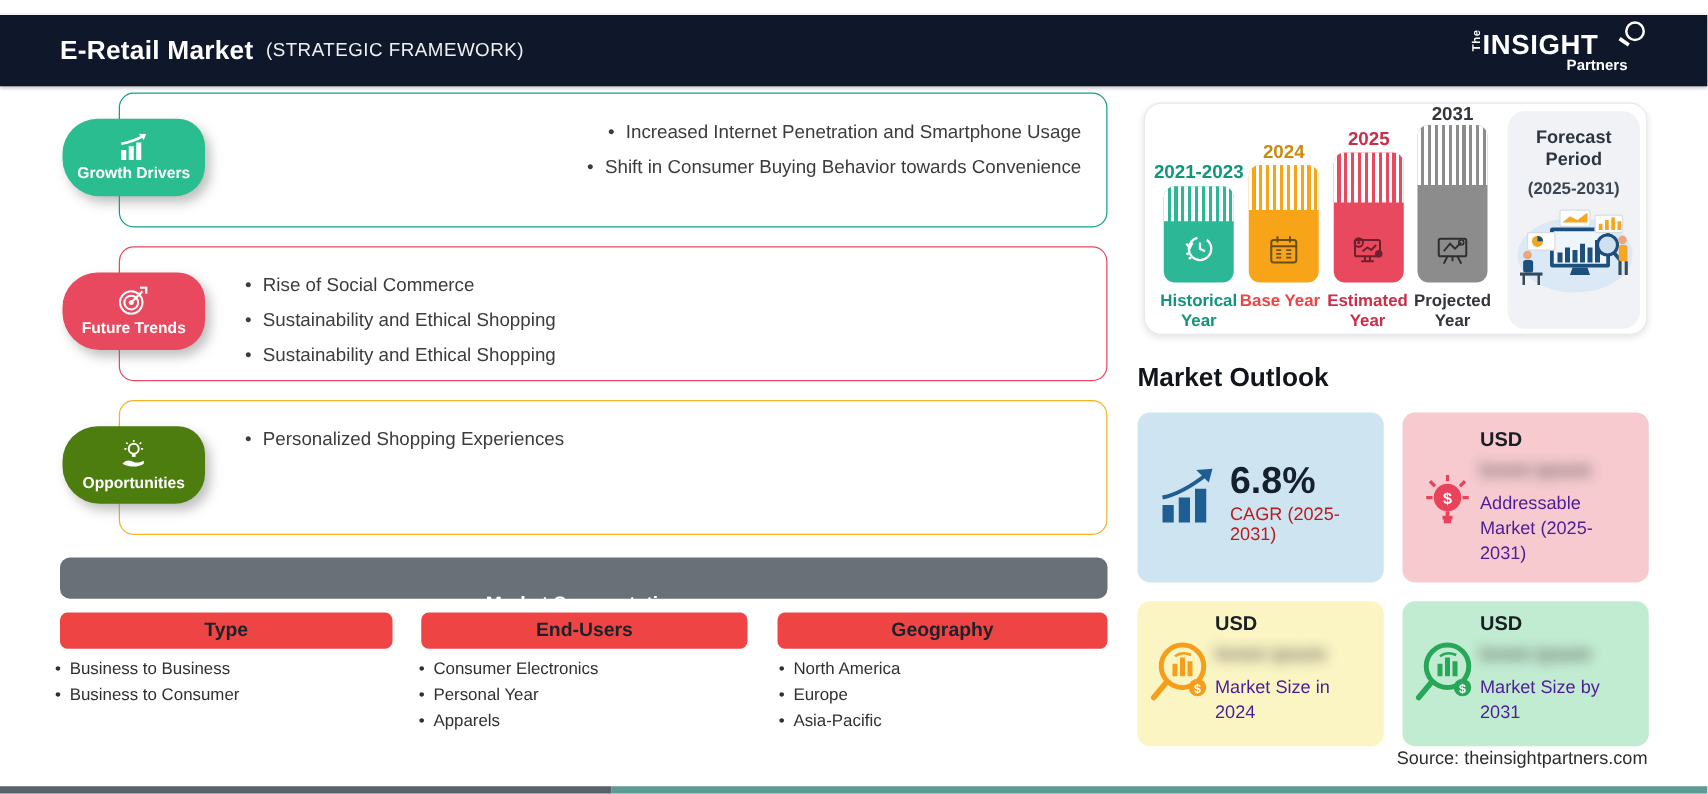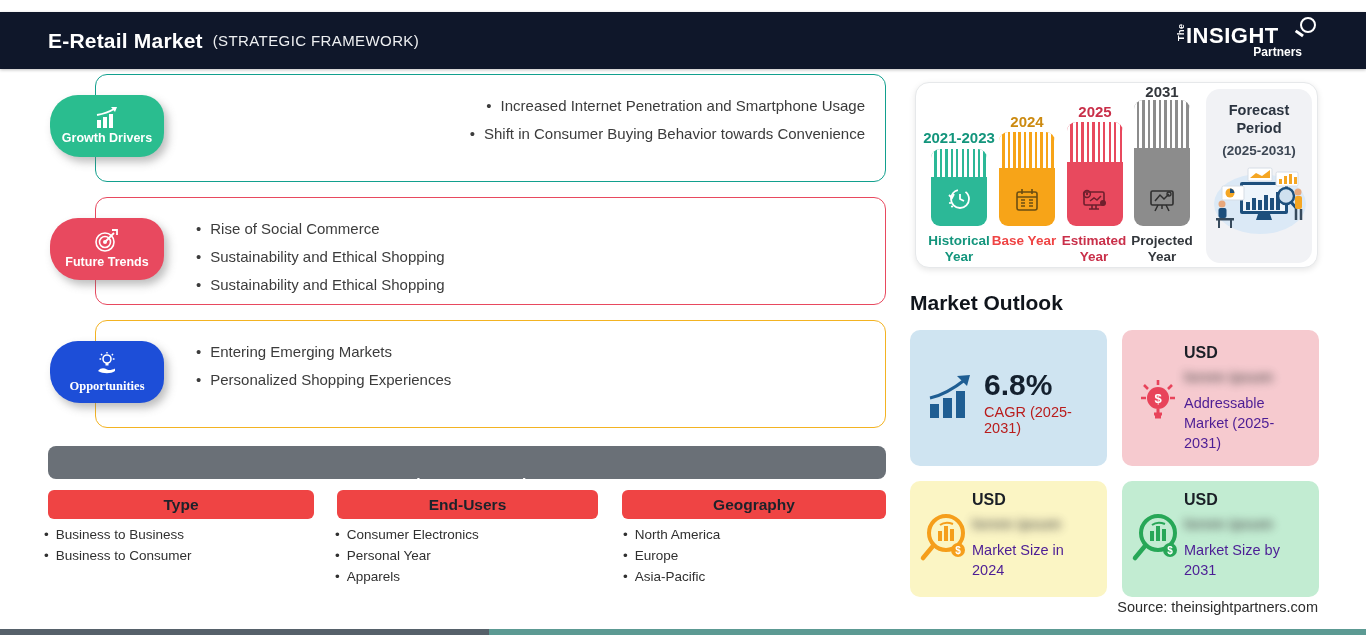--- a/index.html
+++ b/index.html
@@ -106,25 +106,24 @@
     <circle cx="11" cy="13" r="5.5" fill="none" stroke="#fff" stroke-width="1.6"></circle>
     <circle cx="11" cy="13" r="2" fill="#fff"></circle>
     <path d="M11 13 L20 4" stroke="#fff" stroke-width="1.8"></path>
     <path d="M18 1 L23 1 L23 6" fill="none" stroke="#fff" stroke-width="1.8"></path>
   </svg>
   <span class="lbl">Future Trends</span>
 </div>
 
 <div class="abs fw-box" style="top:320px; border:1.5px solid #f3b322;">
   <ul>
-      <li>Entering Emerging Markets</li>
       <li>Personalized Shopping Experiences</li>
     </ul>
 </div>
-<div class="abs fw-badge" style="top:341px; background:#1d4ed8;font-family:Liberation Serif, serif;">
+<div class="abs fw-badge" style="top:341px; background:#4d7c0f;">
   <svg width="26" height="26" viewBox="0 0 26 26">
     <circle cx="13" cy="8" r="4" fill="none" stroke="#fff" stroke-width="1.6"></circle>
     <rect x="11.5" y="12" width="3" height="2.5" fill="#fff"></rect>
     <path d="M13 1 L13 2.6 M7 3 L8.2 4.2 M19 3 L17.8 4.2 M5.5 8 L7.2 8 M20.5 8 L18.8 8" stroke="#fff" stroke-width="1.4"></path>
     <path d="M4 20 C7 16.5,10 17,13 18.5 C15 19.5,18 19,21 17.5 L21 20 C17 23,9 23,4 20 Z" fill="#fff"></path>
   </svg>
   <span class="lbl">Opportunities</span>
 </div>
 
 <div class="abs seg-bar">

